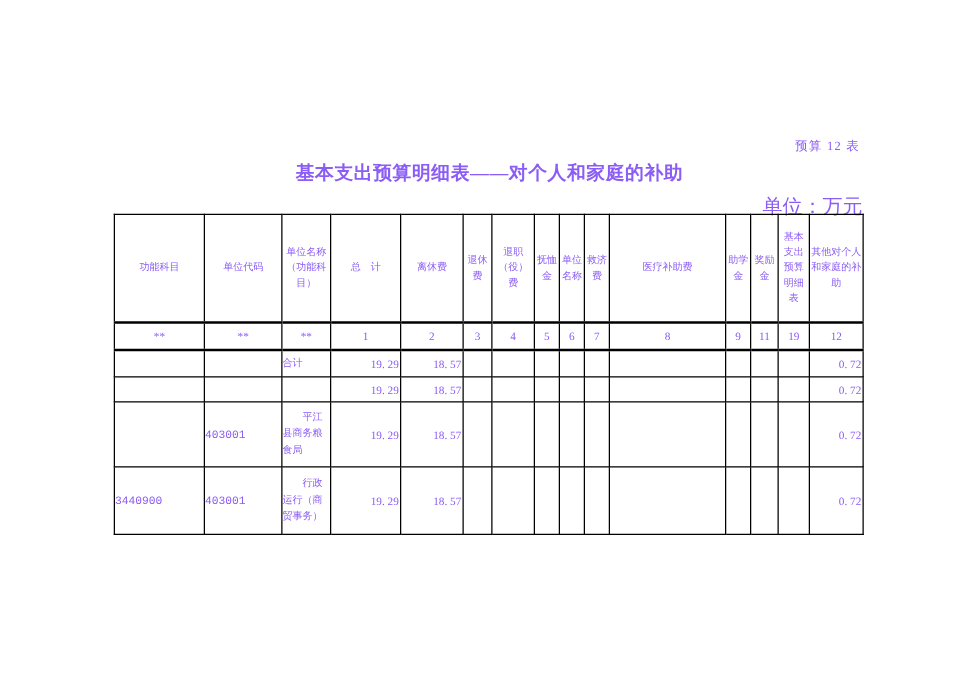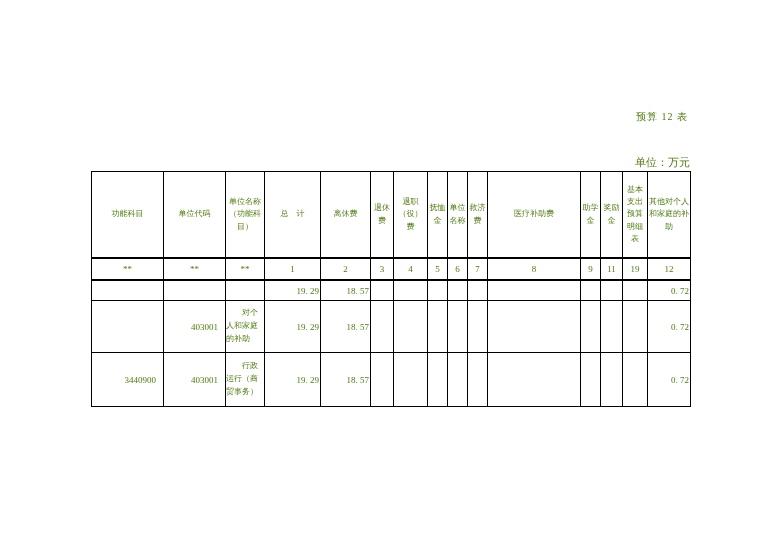--- a/index.html
+++ b/index.html
@@ -1,21 +1,21 @@
 <!DOCTYPE html>
 <html><head>
 <meta charset="utf-8">
 <style>
   html, body { margin: 0; padding: 0; background: #ffffff; }
   .page {
     position: relative;
     width: 783px;
     height: 553px;
     background: #ffffff;
-    color: #4d7c0f;
+    color: #8b5cf6;
     font-family: "Liberation Serif", "DejaVu Serif", serif;
     overflow: hidden;
   }
   .table-number {
     position: absolute;
     top: 110px;
     right: 95px;
     font-size: 10px;
     letter-spacing: 1px;
   }
@@ -27,21 +27,21 @@
     margin: 0;
     text-align: center;
     font-size: 15px;
     font-weight: bold;
     letter-spacing: 0.5px;
   }
   .unit-note {
     position: absolute;
     top: 155px;
     right: 93px;
-    font-size: 11px;
+    font-size: 16px;
   }
   table.budget-table {
     position: absolute;
     left: 91px;
     top: 171px;
     width: 599px;
     border-collapse: collapse;
     table-layout: fixed;
   }
   .budget-table th, .budget-table td {
@@ -65,35 +65,36 @@
     border-bottom: 2px solid #000000;
     height: 20px;
     font-size: 9px;
     text-align: center;
   }
   tbody td { border-bottom: 2px solid #000000; font-size: 9px; }
   tr.row-h1 td { height: 20px; }
   tr.row-h2 td { height: 19px; }
   tr.row-h3 td { height: 51px; }
   tr.row-h4 td { height: 53px; }
-  td.cell-code { text-align: right; padding-right: 7px; }
+  td.cell-code { padding-right: 7px; font-family: Liberation Mono, monospace; }
   td.cell-name {
     font-size: 8px;
     line-height: 1.6;
     text-align: left;
     word-break: break-all;
   }
   td.cell-num { text-align: right; padding-right: 1px; }
 </style>
 </head>
 <body>
 
 <div class="page">
 
   <div class="table-number">预算 12 表</div>
+  <h1 class="doc-title">基本支出预算明细表——对个人和家庭的补助</h1>
   <div class="unit-note">单位：万元</div>
 
   <table class="budget-table">
     <colgroup>
       <col style="width:72px">
         <col style="width:62px">
         <col style="width:39px">
       <col style="width:56px">
         <col style="width:50px">
         <col style="width:23px">
@@ -137,41 +138,58 @@
         <td>6</td>
         <td>7</td>
         <td>8</td>
         <td>9</td>
         <td>11</td>
         <td>19</td>
         <td>12</td>
       </tr>
     </thead>
     <tbody>
+      <tr class="row-h1">
+        <td class="cell-code"></td>
+        <td class="cell-code"></td>
+        <td class="cell-name">合计</td>
+        <td class="cell-num">19. 29</td>
+        <td class="cell-num">18. 57</td>
+        <td class="cell-num"></td>
+        <td class="cell-num"></td>
+        <td class="cell-num"></td>
+        <td class="cell-num"></td>
+        <td class="cell-num"></td>
+        <td class="cell-num"></td>
+        <td class="cell-num"></td>
+        <td class="cell-num"></td>
+        <td class="cell-num"></td>
+        <td class="cell-num">0. 72</td>
+      </tr>
       <tr class="row-h2">
         <td class="cell-code"></td>
         <td class="cell-code"></td>
         <td class="cell-name"></td>
         <td class="cell-num">19. 29</td>
         <td class="cell-num">18. 57</td>
         <td class="cell-num"></td>
         <td class="cell-num"></td>
         <td class="cell-num"></td>
         <td class="cell-num"></td>
         <td class="cell-num"></td>
         <td class="cell-num"></td>
         <td class="cell-num"></td>
         <td class="cell-num"></td>
         <td class="cell-num"></td>
         <td class="cell-num">0. 72</td>
       </tr>
       <tr class="row-h3">
         <td class="cell-code"></td>
         <td class="cell-code">403001</td>
-        <td class="cell-name">　　对个人和家庭的补助</td>
+        <td class="cell-name">　　平江县商务粮食局</td>
         <td class="cell-num">19. 29</td>
         <td class="cell-num">18. 57</td>
         <td class="cell-num"></td>
         <td class="cell-num"></td>
         <td class="cell-num"></td>
         <td class="cell-num"></td>
         <td class="cell-num"></td>
         <td class="cell-num"></td>
         <td class="cell-num"></td>
         <td class="cell-num"></td>

